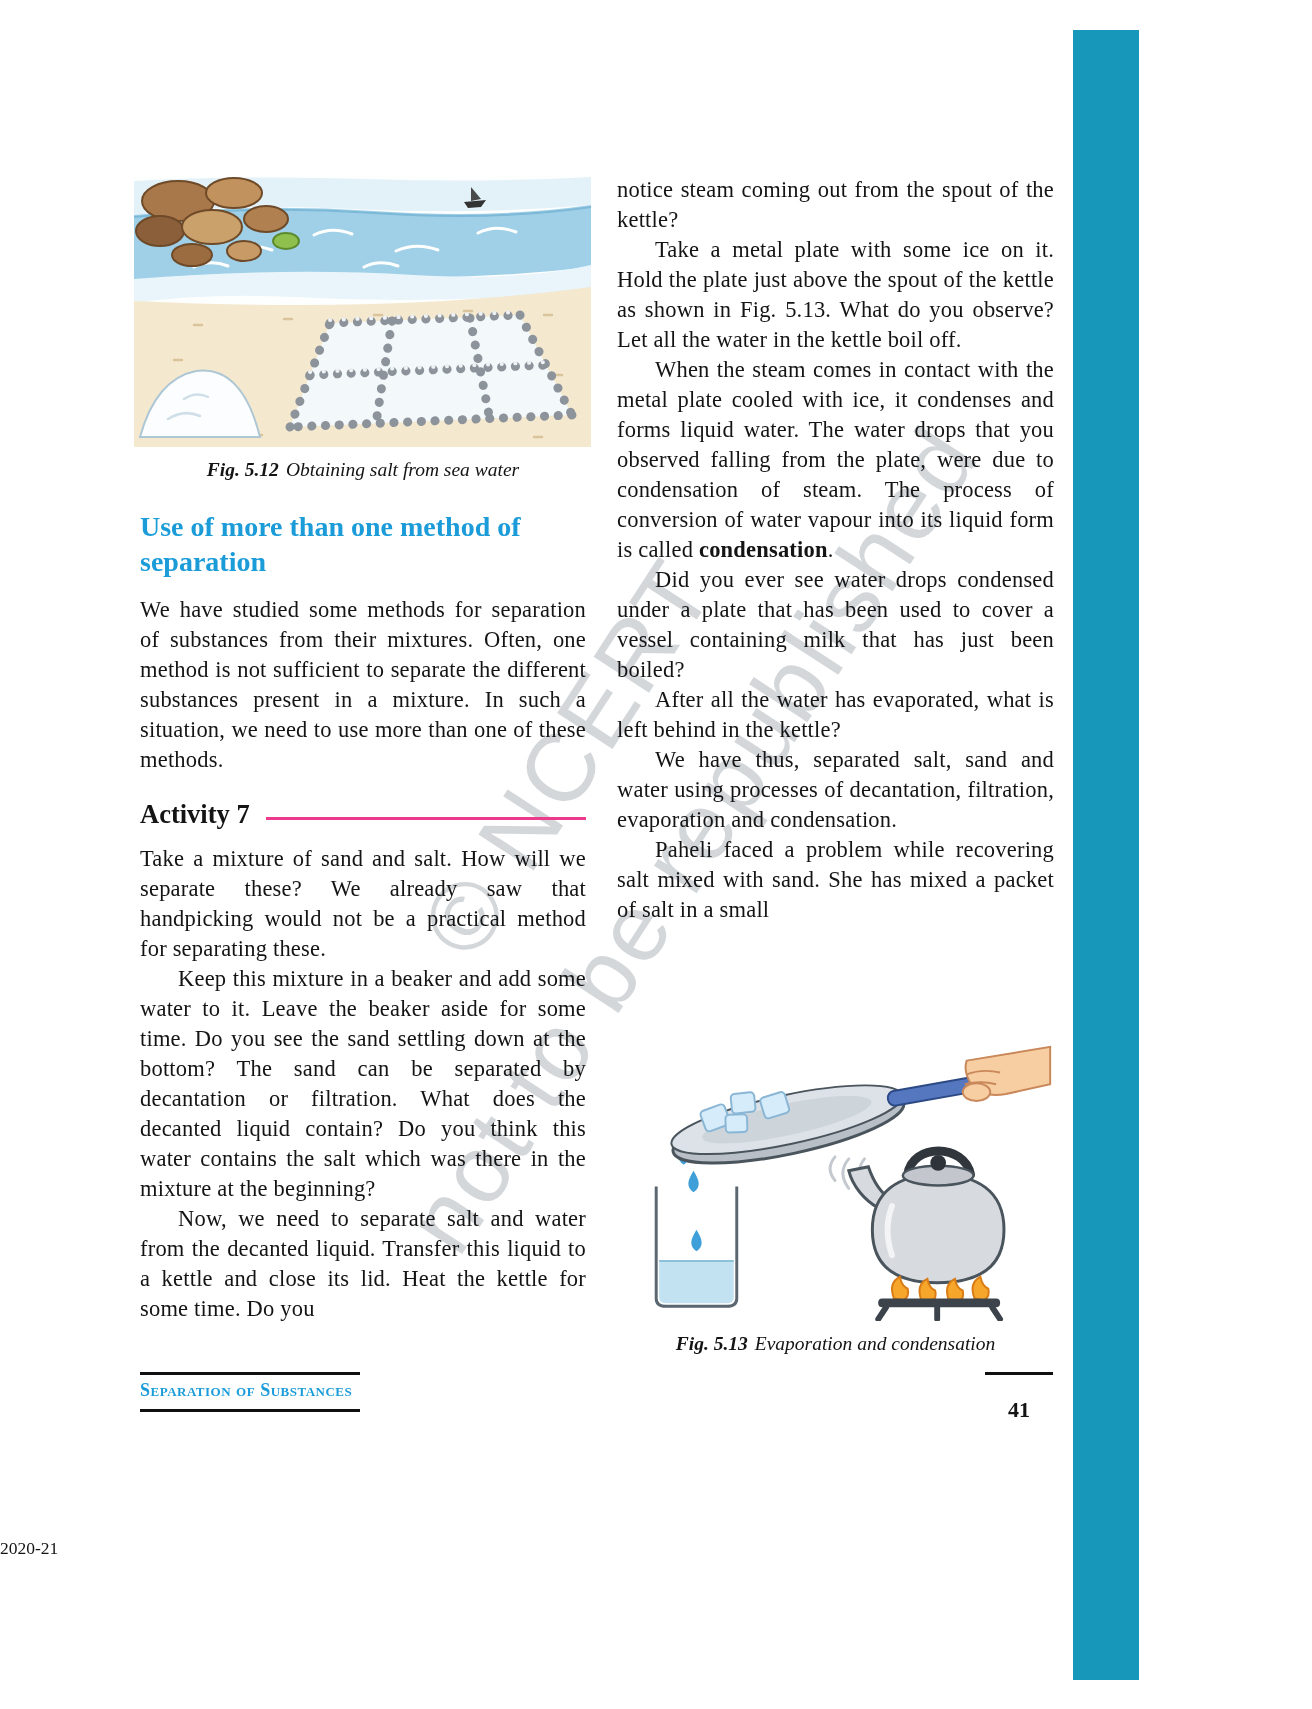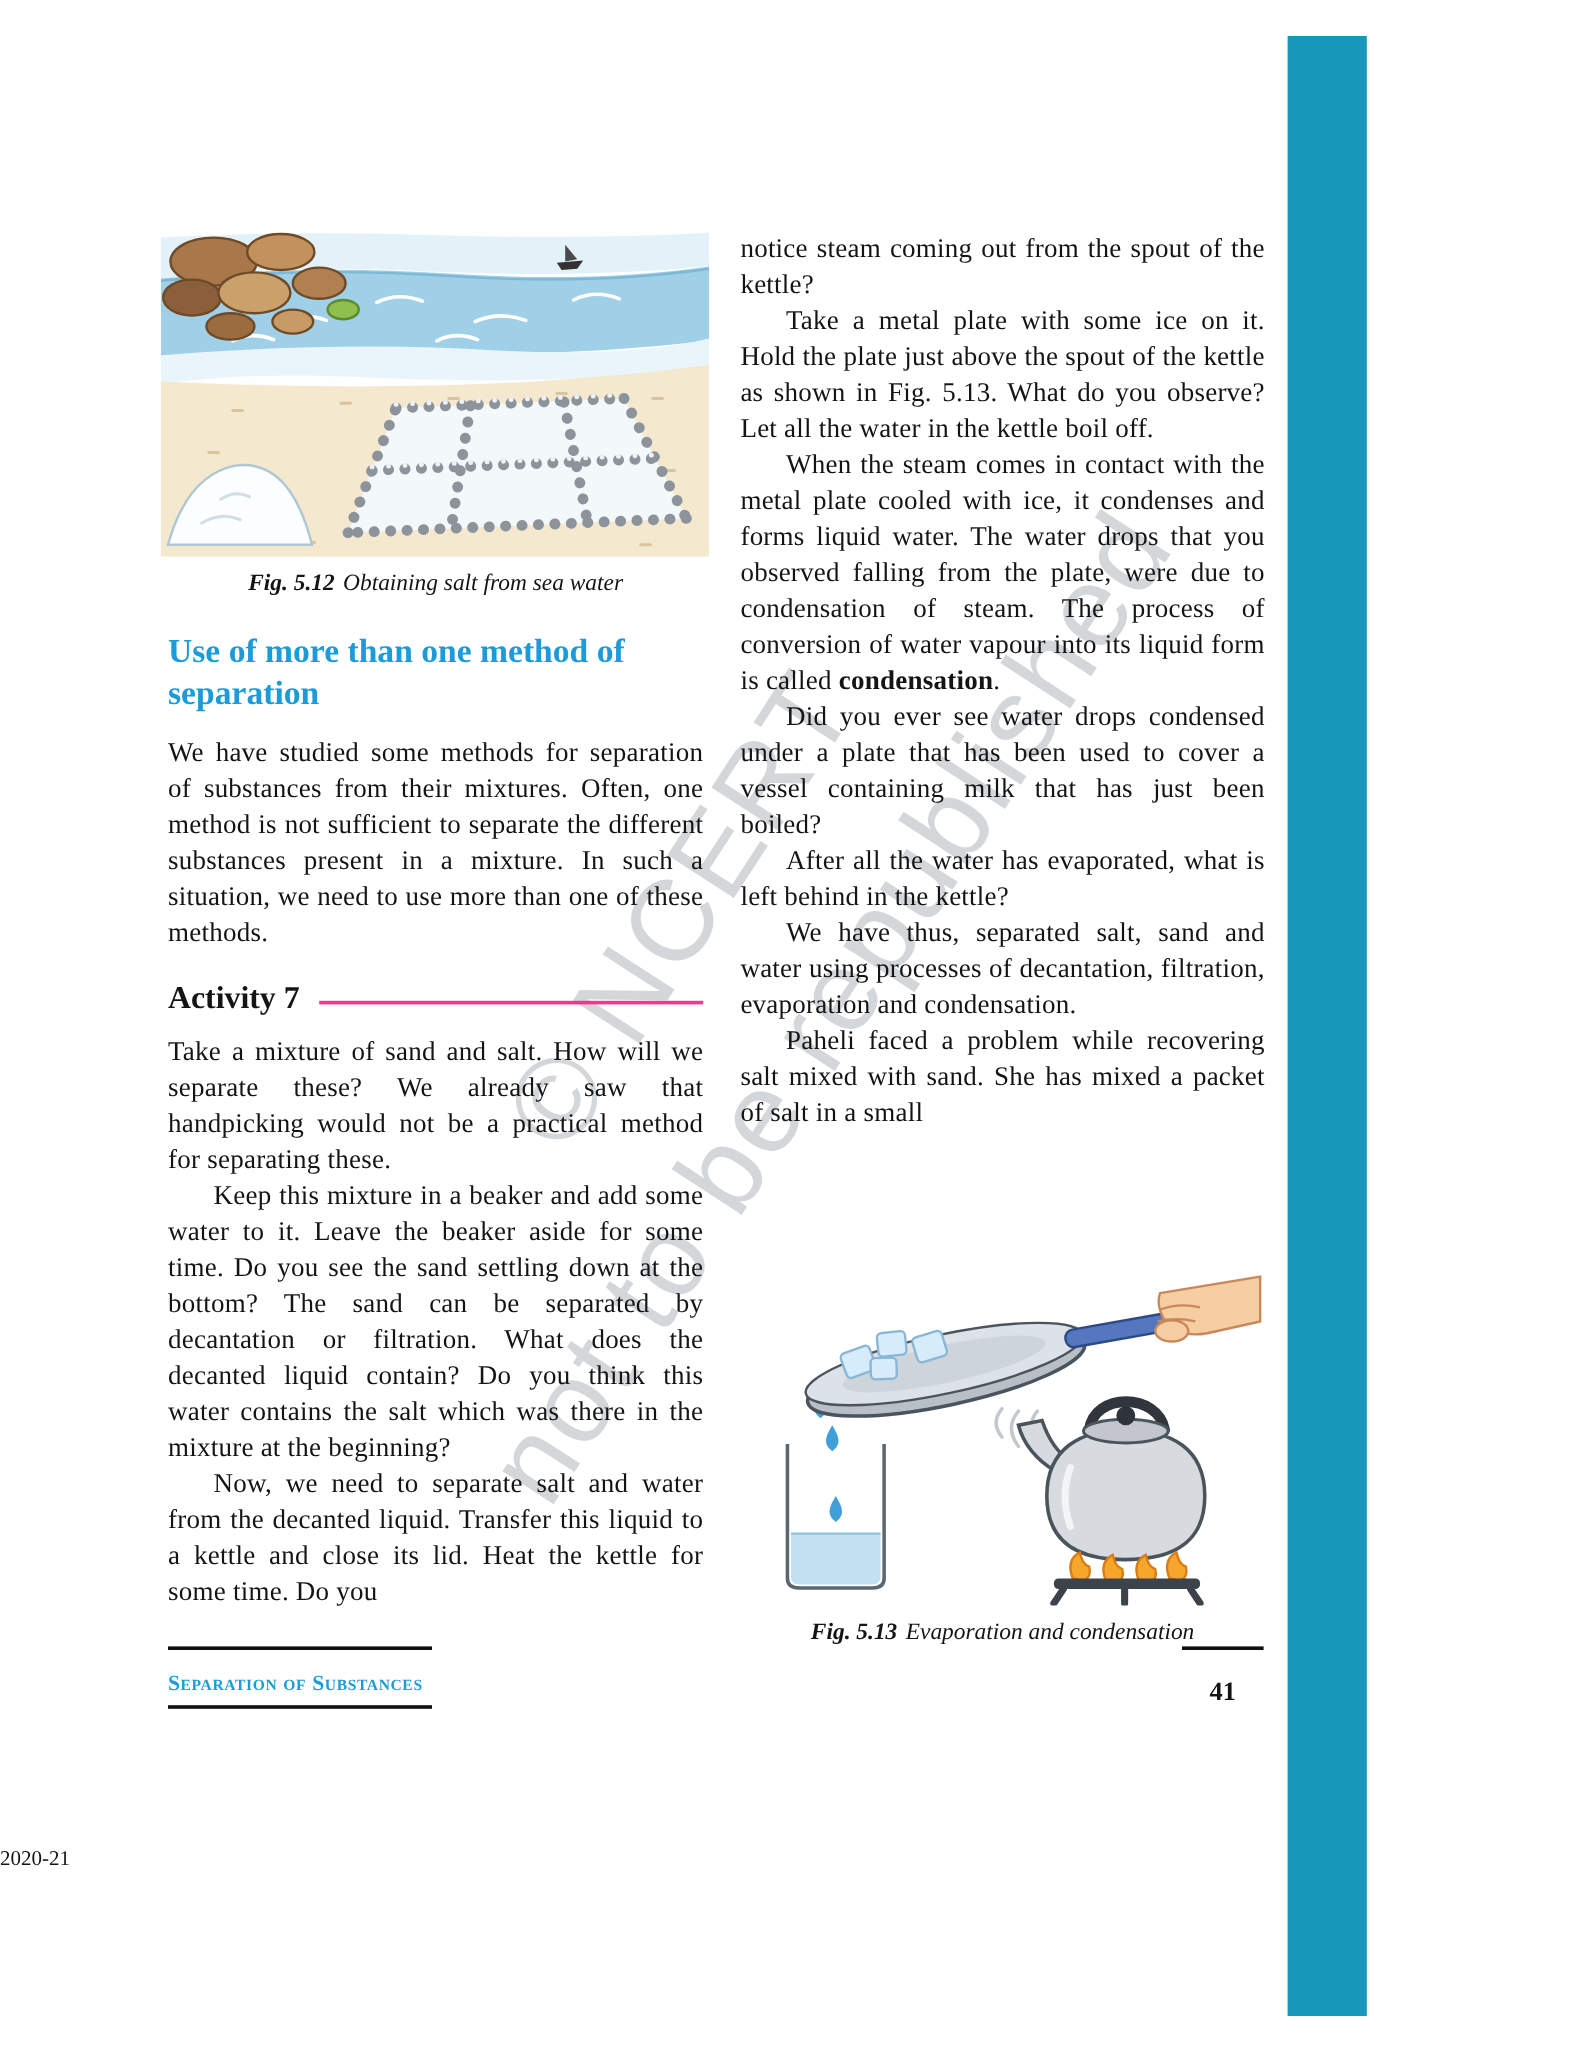--- a/index.html
+++ b/index.html
@@ -9,21 +9,21 @@
           font-family:"Liberation Serif", serif; color:#141414; }
 
   .accent-bar { position:absolute; left:1073px; top:30px; width:66px; height:1650px;
                 background:var(--teal,#1797ba); }
 
   .watermark { position:absolute; left:70px; top:650px; width:1120px; text-align:center;
                font-family:"Liberation Sans", sans-serif; font-size:96px; line-height:1.55;
                color:#9aa1a8; opacity:0.42; transform:rotate(-57deg); letter-spacing:3px;
                white-space:nowrap; z-index:0; pointer-events:none; }
 
-  .col { position:absolute; top:192px; z-index:1; }
+  .col { position:absolute; top:175px; z-index:1; }
   .col-left  { left:140px; width:446px; }
   .col-right { left:617px; width:437px; display:flex; flex-direction:column; height:1180px; }
 
   .body-text { font-size:22.5px; line-height:30px; text-align:justify; letter-spacing:0.2px; }
   .ind { text-indent:38px; }
 
   .fig512-art { display:block; width:457px; height:272px; margin-left:-6px; }
   .fig513-art { display:block; width:437px; height:280px; }
 
   .caption { text-align:center; font-size:19.5px; margin-top:12px; }
@@ -34,21 +34,21 @@
                      margin-top:28px; margin-bottom:16px; max-width:416px; }
 
   .activity { display:flex; align-items:center; margin-top:24px; margin-bottom:14px; }
   .activity-title { font-weight:bold; font-size:26.5px; white-space:nowrap; }
   .activity-rule  { flex:1; height:3px; background:var(--pink,#ec3a8d); margin-left:16px; margin-top:8px; }
 
   .fig-block { margin-top:auto; }
 
   .runhead { position:absolute; left:140px; top:1372px; width:220px;
              border-top:3px solid #101010; border-bottom:3px solid #101010;
-             padding:17px 0 8px; z-index:1; }
+             padding:5px 0 8px; z-index:1; }
   .runhead-text { color:var(--blue,#1b9cd9); font-weight:bold; font-size:18px;
                   font-variant:small-caps; letter-spacing:0.5px; }
 
   .pagenum { position:absolute; left:985px; top:1372px; width:68px;
              border-top:3px solid #101010; padding-top:22px; text-align:center;
              font-weight:bold; font-size:22px; z-index:1; }
 
   .year { position:absolute; left:0; top:1538px; width:1240px; text-align:left;
           font-size:17.5px; z-index:1; }
 </style>

